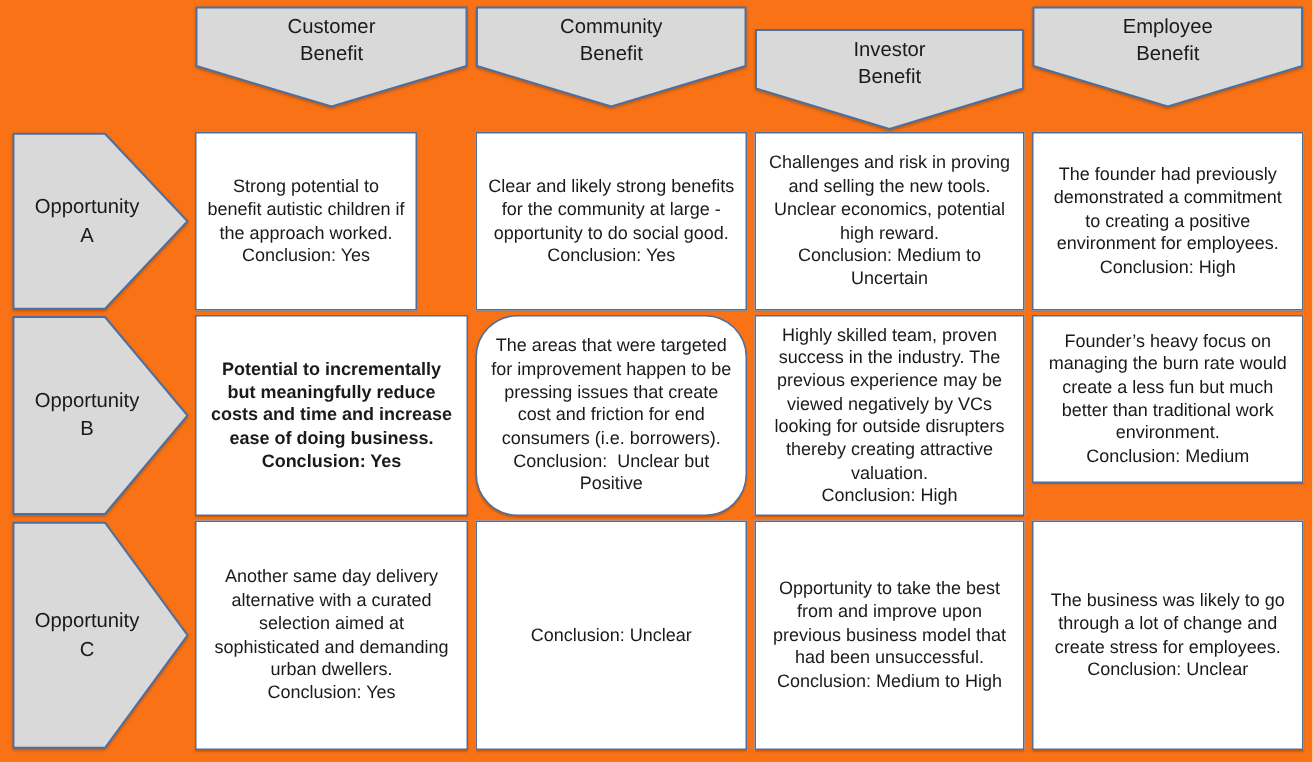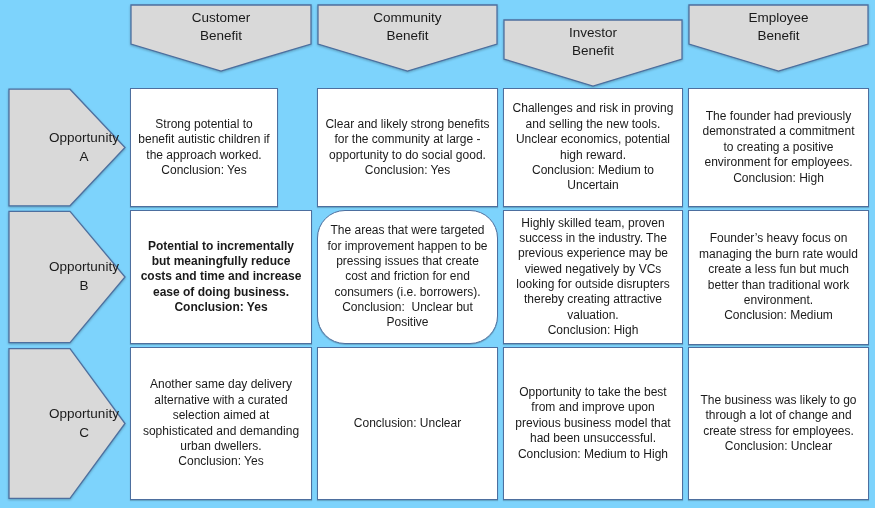--- a/index.html
+++ b/index.html
@@ -1,19 +1,19 @@
 <!DOCTYPE html>
 <html><head>
 <meta charset="utf-8">
 <style>
   html,body{margin:0;padding:0;background:#ffffff;}
   .canvas{
     position:relative;
     width:875px;height:508px;
-    background:#7dd3fc;
+    background:#f97316;
     font-family:"Liberation Sans", sans-serif;
     color:#1a1a1a;
     overflow:hidden;
   }
   .abs{position:absolute;}
   
   .shape-svg{
     position:absolute;left:0;top:0;width:100%;height:100%;
     filter:drop-shadow(0 1px 1px rgba(0,0,0,0.25));
   }
@@ -27,21 +27,21 @@
   .col-header{height:68px;top:4px;}
   .col-header .label{
     position:absolute;left:0;right:0;top:5px;
     text-align:center;font-size:13.5px;line-height:1.35;
   }
   
   .row-arrow{left:8px;width:118px;}
   .row-arrow .label{
     position:absolute;left:0;top:0;width:100px;height:100%;
     display:flex;flex-direction:column;align-items:center;justify-content:center;
-    text-align:center;font-size:13.5px;line-height:1.4;padding-left:26px;
+    text-align:center;font-size:13.5px;line-height:1.4;
   }
   
   .cell{
     background:#ffffff;
     border:1px solid #4d6f9f;
     box-shadow:0 1px 1px rgba(0,0,0,0.2);
     box-sizing:border-box;
     display:flex;flex-direction:column;align-items:center;justify-content:center;
     text-align:center;
     font-size:12px;line-height:1.28;
@@ -141,21 +141,21 @@
     <div class="conclusion">Conclusion: Yes</div>
   </div>
   <div class="abs cell" style="left:317px;top:210px;width:181px;height:134px;border-radius:28px;">
     <div>The areas that were targeted for improvement happen to be pressing issues that create cost and friction for end consumers (i.e. borrowers).</div>
     <div class="conclusion">Conclusion:  Unclear but Positive</div>
   </div>
   <div class="abs cell" style="left:503px;top:210px;width:180px;height:134px;">
     <div>Highly skilled team, proven success in the industry. The previous experience may be viewed negatively by VCs looking for outside disrupters thereby creating attractive valuation.</div>
     <div class="conclusion">Conclusion: High</div>
   </div>
-  <div class="abs cell" style="left:688px;top:210px;width:181px;height:135px;">
+  <div class="abs cell" style="left:688px;top:210px;width:181px;height:112px;">
     <div>Founder’s heavy focus on managing the burn rate would create a less fun but much better than traditional work environment.</div>
     <div class="conclusion">Conclusion: Medium</div>
   </div>
 
   <div class="abs cell" style="left:130px;top:347px;width:182px;height:153px;">
     <div>Another same day delivery alternative with a curated selection aimed at sophisticated and demanding urban dwellers.</div>
     <div class="conclusion">Conclusion: Yes</div>
   </div>
   <div class="abs cell" style="left:317px;top:347px;width:181px;height:153px;">
     <div class="conclusion">Conclusion: Unclear</div>

